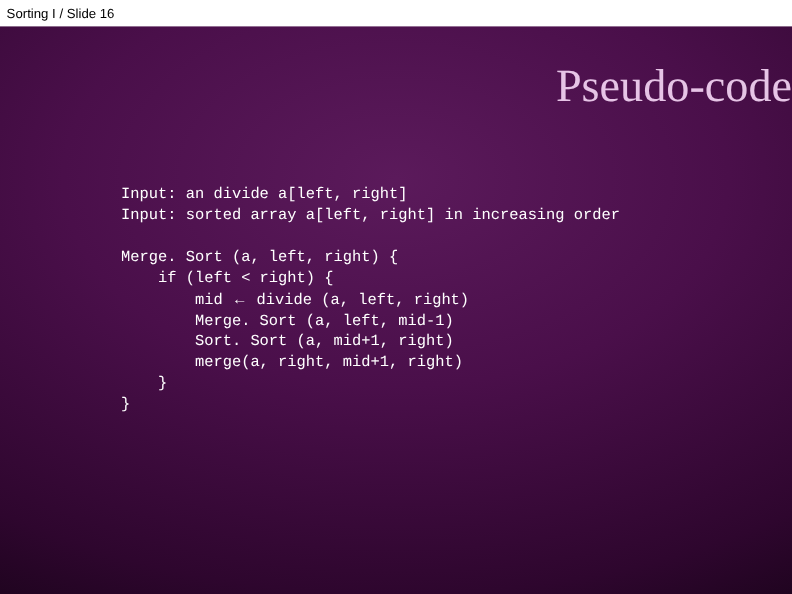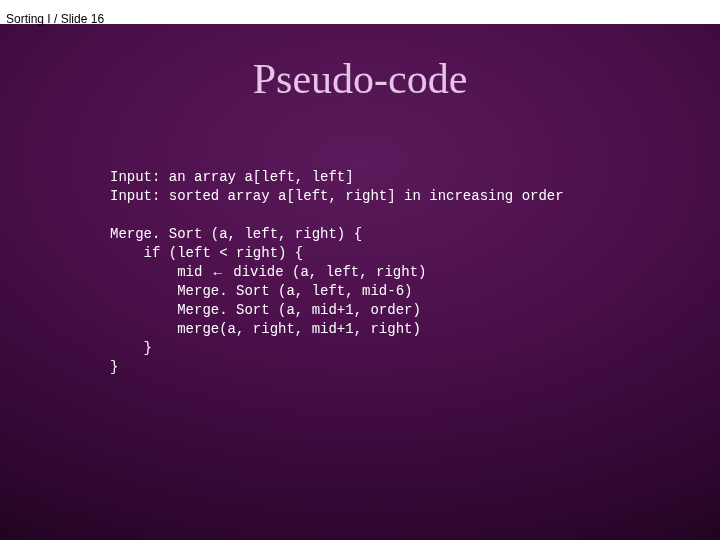--- a/index.html
+++ b/index.html
@@ -28,27 +28,28 @@
     left: 0;
     right: 0;
     height: 24px;
     background: #fff;
     padding: 12px 6px;
     font-size: 12px;
     color: #000;
     font-family: Arial, sans-serif;
     box-sizing: border-box;
     display: flex;
+    align-items: center;
   }
   .title {
     position: absolute;
     top: 55px;
     left: 0;
     width: 100%;
-    text-align: center;
+    text-align: right;
     font-family: "Times New Roman", Times, serif;
     font-size: 42px;
     color: #e6c4e6;
     font-weight: normal;
   }
   .body {
     position: absolute;
     top: 168px;
     left: 110px;
     right: 40px;
@@ -66,25 +67,25 @@
 <body>
 
 <div class="slide">
 
   <div class="header-bar">
     <span>Sorting I  / Slide 16</span>
   </div>
 
   <div class="title">Pseudo-code</div>
 
-  <div class="body"><span>Input: an array a[left, left]</span>
+  <div class="body"><span>Input: an divide a[left, right]</span>
 <span>Input: sorted array a[left, right] in increasing order</span>
 <span></span>
 <span>Merge. Sort (a, left, right) {</span>
 <span>    if (left &lt; right) {</span>
 <span>        mid </span><span class="arrow">←</span><span> divide (a, left, right)</span>
-<span>        Merge. Sort (a, left, mid-6)</span>
-<span>        Merge. Sort (a, mid+1, order)</span>
+<span>        Merge. Sort (a, left, mid-1)</span>
+<span>        Sort. Sort (a, mid+1, right)</span>
 <span>        merge(a, right, mid+1, right)</span>
 <span>    }</span>
 <span>}</span></div>
 
 </div>
 
 </body></html>

